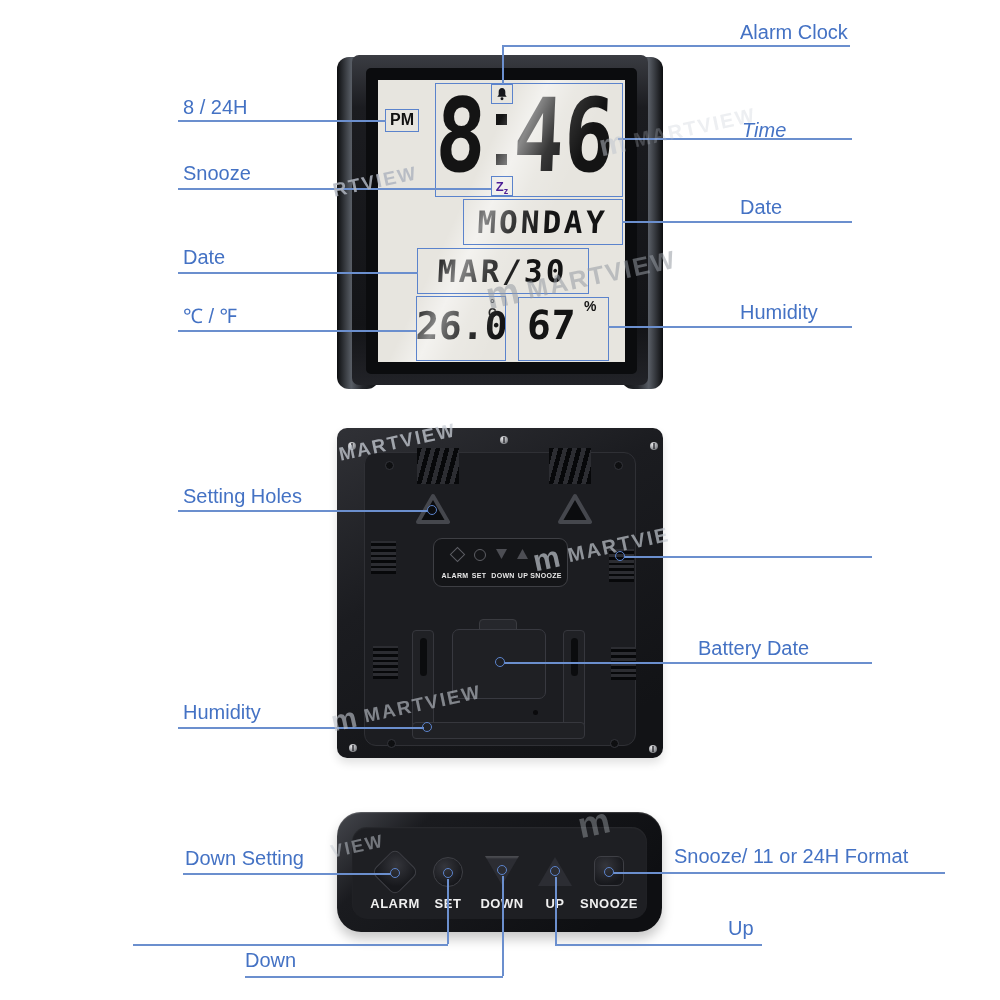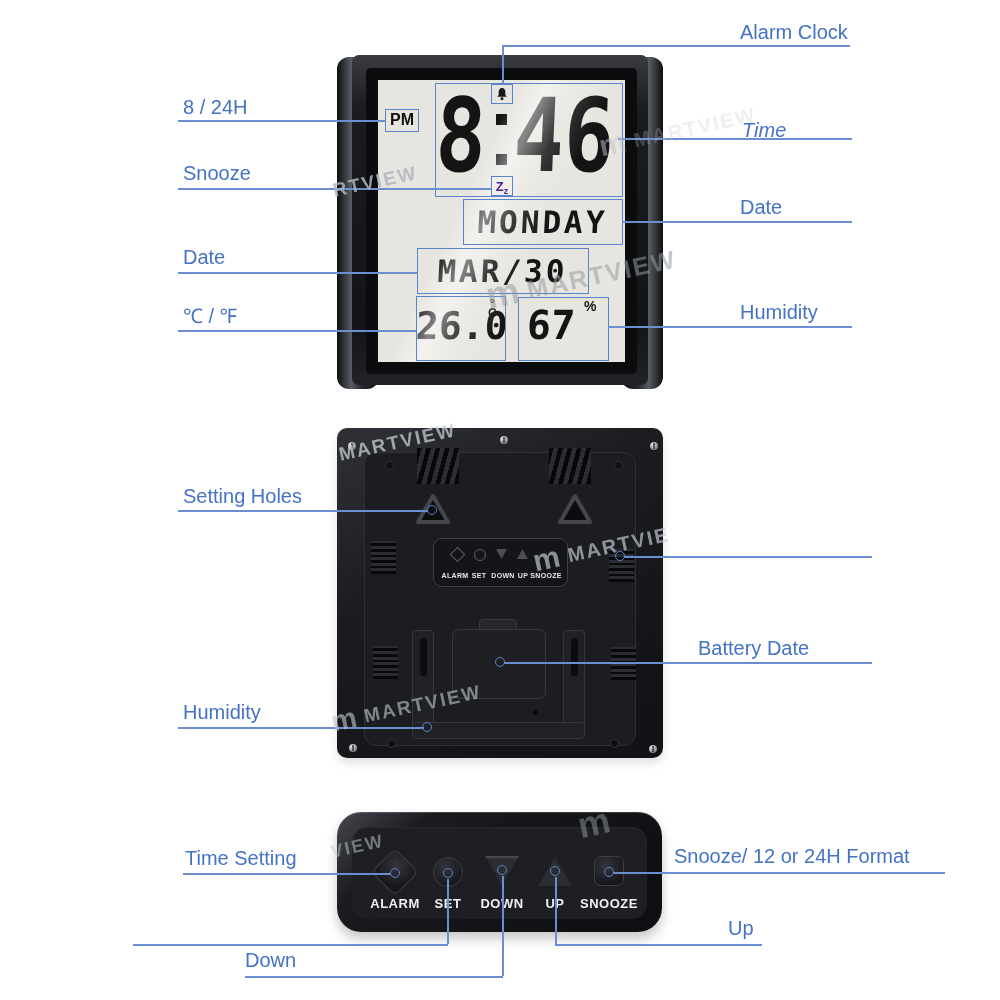--- a/index.html
+++ b/index.html
@@ -244,22 +244,22 @@
   <div class="lbl" style="left:183px;top:162px;">Snooze</div>
   <div class="lbl" style="left:183px;top:246px;text-align:center;">Date</div>
   <div class="lbl" style="left:183px;top:302px;">℃ / ℉</div>
   <div class="lbl" style="left:740px;top:21px;">Alarm Clock</div>
   <div class="lbl" style="left:742px;top:119px;font-style:italic;">Time</div>
   <div class="lbl" style="left:740px;top:196px;">Date</div>
   <div class="lbl" style="left:740px;top:301px;">Humidity</div>
   <div class="lbl" style="left:183px;top:485px;">Setting Holes</div>
   <div class="lbl" style="left:698px;top:637px;">Battery Date</div>
   <div class="lbl" style="left:183px;top:701px;">Humidity</div>
-  <div class="lbl" style="left:185px;top:847px;">Time Setting</div>
-  <div class="lbl" style="left:674px;top:845px;">Snooze/ 12 or 24H Format</div>
+  <div class="lbl" style="left:185px;top:847px;">Down Setting</div>
+  <div class="lbl" style="left:674px;top:845px;">Snooze/ 11 or 24H Format</div>
   <div class="lbl" style="left:245px;top:949px;">Down</div>
   <div class="lbl" style="left:728px;top:917px;">Up</div>
 
   <div class="wm" style="left:331px;top:180px;font-size:19px;color:rgba(175,181,191,.85);">
     <span>RTVIEW</span>
   </div>
   <div class="wm" style="left:596px;top:130px;font-size:20px;color:rgba(190,195,205,.5);">
     <span class="logo">m</span><span style="opacity:.55;">MARTVIEW</span>
   </div>
   <div class="wm" style="left:482px;top:276px;font-size:25px;color:rgba(150,155,162,.55);">

